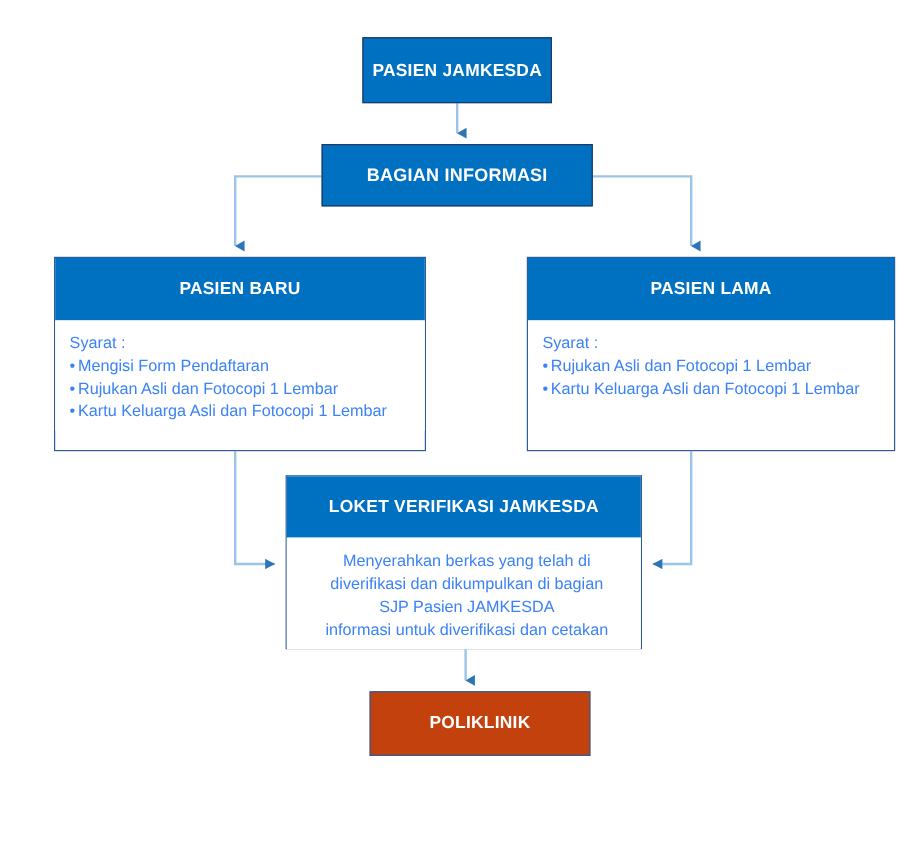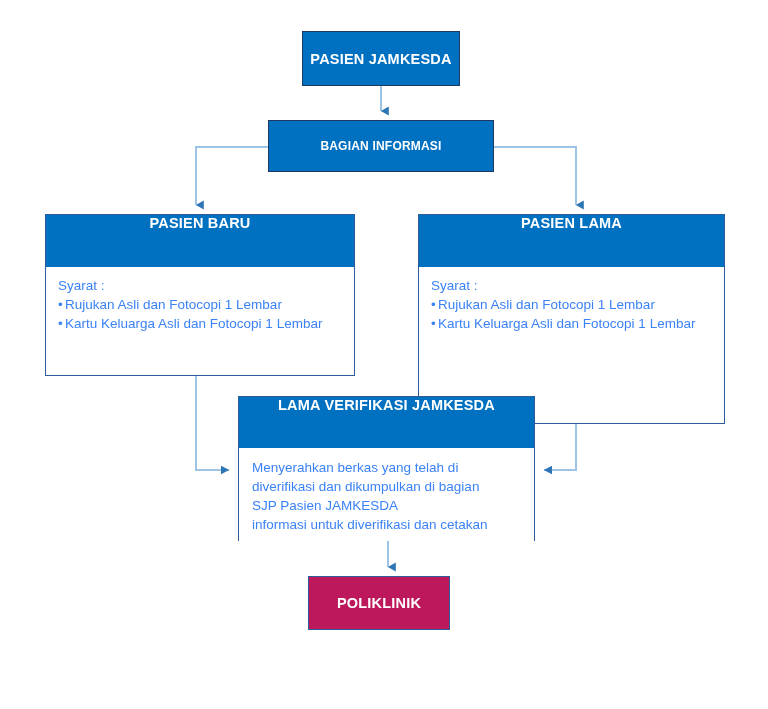--- a/index.html
+++ b/index.html
@@ -53,21 +53,21 @@
   .node.composite {
     background: #ffffff;
     border: 1px solid #2E5C9A;
     padding: 0;
   }
   .node.composite .header {
     background: #0070C0;
     box-sizing: border-box;
     width: 100%;
     display: flex;
-    align-items: flex-start;
+    align-items: center;
     justify-content: center;
   }
   .node.composite .header .node-title {
     font-size: 14.5px;
   }
   .node.composite .body {
     box-sizing: border-box;
     background: #ffffff;
     color: #3b82f6;
     font-size: 13.5px;
@@ -79,52 +79,53 @@
   }
   .body-line.bullet::before {
     content: "\2022";
     display: inline-block;
     width: 7px;
     margin-right: 0px;
     font-size: 13.5px;
   }
   .para-line {
     white-space: nowrap;
+    text-align: center;
   }
 
   
   #node-pasien-jamkesda {
     left: 302px; top: 31px; width: 158px; height: 55px;
   }
   #node-pasien-jamkesda .node-title { font-size: 14.5px; border-radius: 17px; }
 
   #node-bagian-informasi {
     left: 268px; top: 120px; width: 226px; height: 52px;
   }
-  #node-bagian-informasi .node-title { font-size: 12px; }
+  #node-bagian-informasi .node-title { font-size: 15px; }
 
   #node-pasien-baru {
     left: 45px; top: 214px; width: 310px; height: 162px;
   }
   #node-pasien-baru .header { height: 52px; }
 
   #node-pasien-lama {
-    left: 418px; top: 214px; width: 307px; height: 210px;
+    left: 439px; top: 214px; width: 307px; height: 162px;
   }
   #node-pasien-lama .header { height: 52px; }
 
   #node-loket-verifikasi {
     left: 238px; top: 396px; width: 297px; height: 145px;
   }
   #node-loket-verifikasi .header { height: 51px; }
   #node-loket-verifikasi .body { padding: 10px 8px 6px 13px; }
 
   #node-poliklinik {
-    left: 308px; top: 576px; width: 142px; height: 54px;
-    background: #be185d;
+    left: 308px; top: 576px; width: 184px; height: 54px;
+    background: #c2410c;
     border: 1px solid #2E5C9A;
   }
   #node-poliklinik .node-title { font-size: 14.5px; }
 </style>
 </head>
 <body>
 
 <div id="canvas">
 
   <svg class="connectors" viewBox="0 0 768 709" width="768" height="709" xmlns="http://www.w3.org/2000/svg">
@@ -172,39 +173,40 @@
   <div class="node simple" id="node-bagian-informasi">
     <div class="node-title">BAGIAN INFORMASI</div>
   </div>
 
   <div class="node composite" id="node-pasien-baru">
     <div class="header">
       <div class="node-title">PASIEN BARU</div>
     </div>
     <div class="body">
       <div class="body-line">Syarat :</div>
+      <div class="body-line bullet">Mengisi Form Pendaftaran</div>
       <div class="body-line bullet">Rujukan Asli dan Fotocopi 1 Lembar</div>
       <div class="body-line bullet">Kartu Keluarga Asli dan Fotocopi 1 Lembar</div>
     </div>
   </div>
 
   <div class="node composite" id="node-pasien-lama">
     <div class="header">
       <div class="node-title">PASIEN LAMA</div>
     </div>
     <div class="body">
       <div class="body-line">Syarat :</div>
       <div class="body-line bullet">Rujukan Asli dan Fotocopi 1 Lembar</div>
       <div class="body-line bullet">Kartu Keluarga Asli dan Fotocopi 1 Lembar</div>
     </div>
   </div>
 
   <div class="node composite" id="node-loket-verifikasi">
     <div class="header">
-      <div class="node-title">LAMA VERIFIKASI JAMKESDA</div>
+      <div class="node-title">LOKET VERIFIKASI JAMKESDA</div>
     </div>
     <div class="body">
       <div class="para-line">Menyerahkan berkas yang telah di</div>
       <div class="para-line">diverifikasi dan dikumpulkan di bagian</div>
       <div class="para-line">SJP Pasien JAMKESDA</div>
       <div class="para-line">informasi untuk diverifikasi dan cetakan</div>
     </div>
   </div>
 
   <div class="node simple" id="node-poliklinik">

